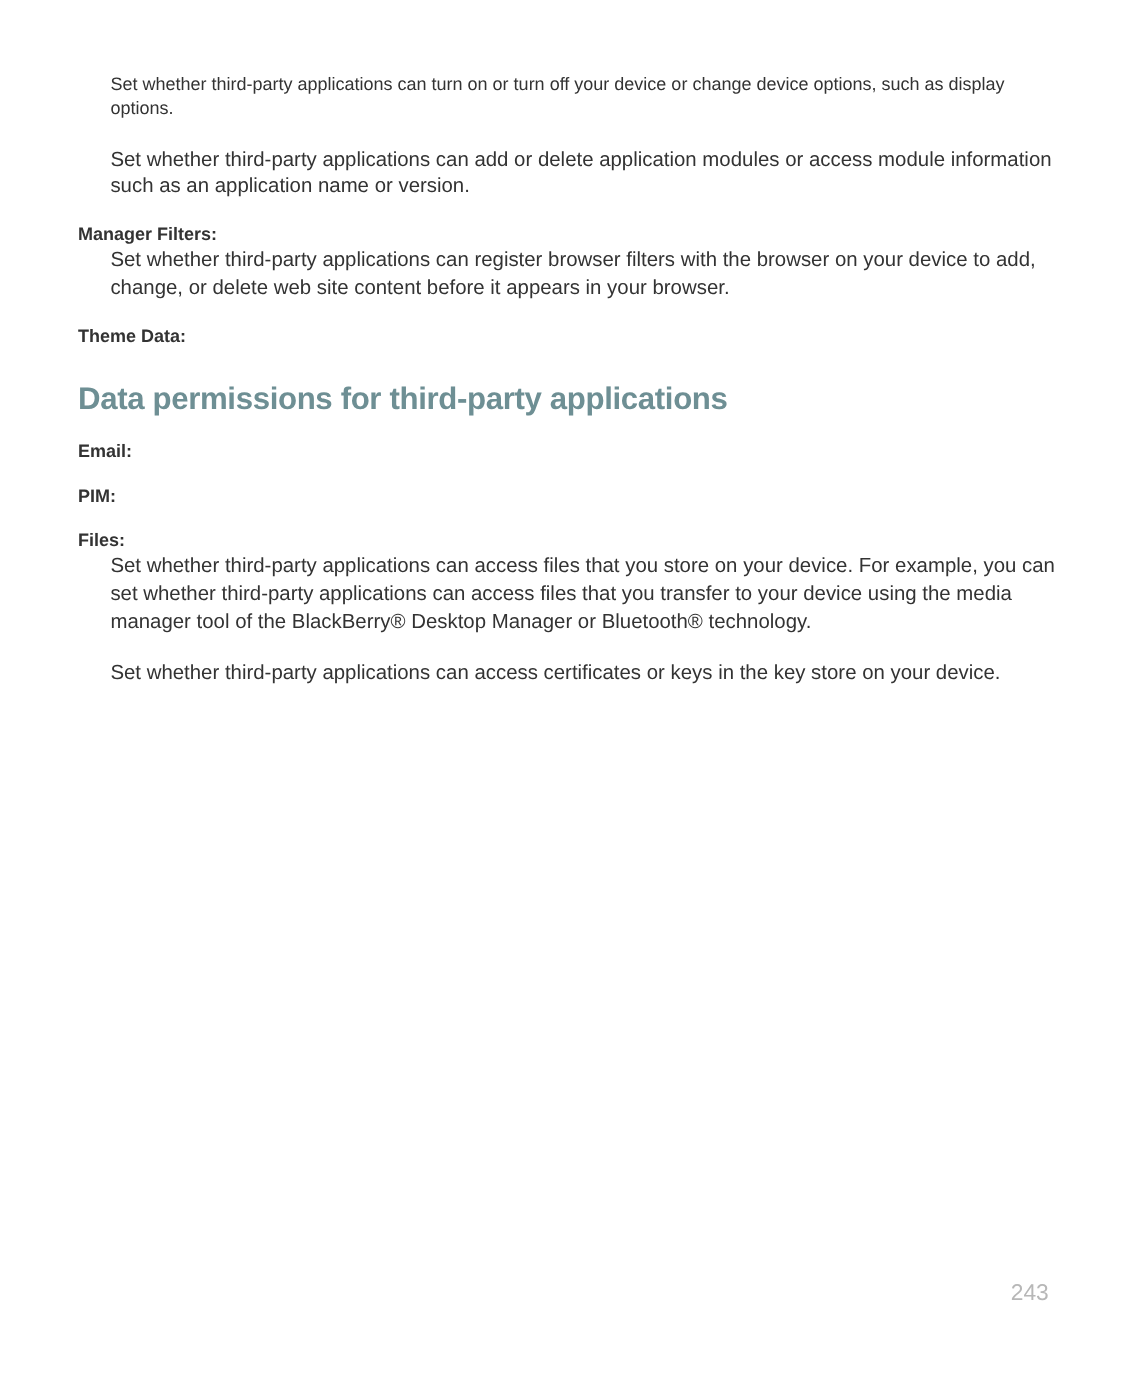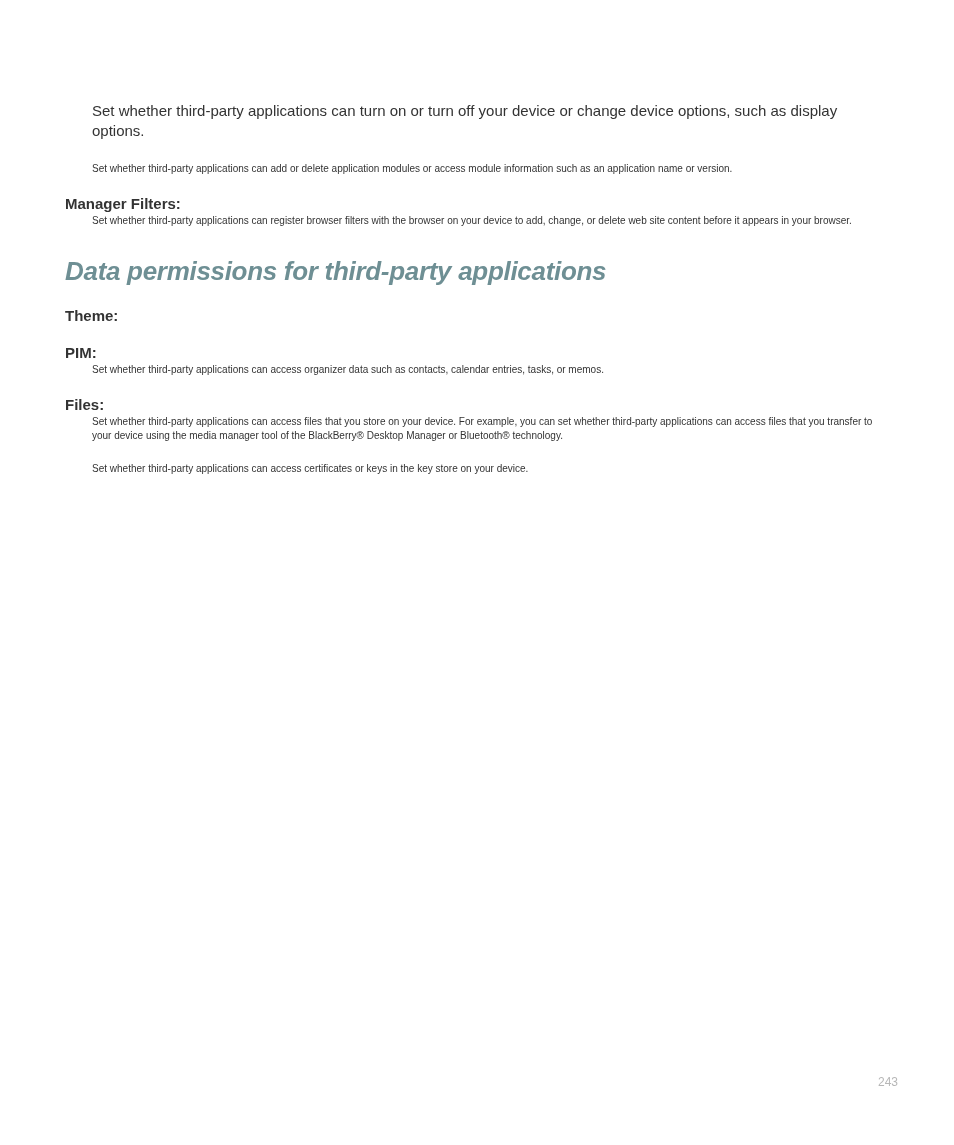--- a/index.html
+++ b/index.html
@@ -10,90 +10,89 @@
     body {
       width: 954px;
       height: 1145px;
       background: #ffffff;
       font-family: "Segoe UI", "Myriad Pro", Arial, sans-serif;
       color: #333333;
       position: relative;
       padding: 0 65px;
     }
     .content {
-      padding-top: 101px;
+      padding-top: 61px;
     }
     .orphan-desc {
       margin-left: 27px;
       font-size: 15px;
       color: #333;
       margin-bottom: 20px;
       line-height: 1.35;
     }
     .term-block {
       margin-bottom: 20px;
     }
     .term {
       font-weight: bold;
       font-size: 15px;
       color: #333;
       margin-bottom: 2px;
     }
     .term-desc {
       margin-left: 27px;
-      font-size: 10px;
+      font-size: 17px;
       color: #333;
       line-height: 1.35;
     }
     .section-heading {
       color: #6e8f94;
       font-size: 26px;
       font-weight: bold;
       margin-top: 28px;
       margin-bottom: 20px;
       letter-spacing: -0.3px;
-      font-style: italic;
     }
     .page-number {
       position: absolute;
       bottom: 56px;
-      right: 56px;
+      right: 80px;
       color: #b7b7b7;
-      font-size: 12px;
+      font-size: 19px;
     }
   </style>
 </head>
 <body>
 
 <div class="content">
 
   <div class="orphan-desc">Set whether third-party applications can turn on or turn off your device or change device options, such as display options.</div>
 
   <div class="term-block">
     <div class="term-desc">Set whether third-party applications can add or delete application modules or access module information such as an application name or version.</div>
   </div>
 
 
   <div class="term-block">
     <div class="term">Manager Filters:</div>
     <div class="term-desc">Set whether third-party applications can register browser filters with the browser on your device to add, change, or delete web site content before it appears in your browser.</div>
   </div>
 
   <div class="term-block">
+    <div class="term">Theme Data:</div>
   </div>
 
   <h2 class="section-heading">Data permissions for third-party applications</h2>
 
   <div class="term-block">
-    <div class="term">Theme:</div>
+    <div class="term">Email:</div>
   </div>
 
   <div class="term-block">
     <div class="term">PIM:</div>
-    <div class="term-desc">Set whether third-party applications can access organizer data such as contacts, calendar entries, tasks, or memos.</div>
   </div>
 
   <div class="term-block">
     <div class="term">Files:</div>
     <div class="term-desc">Set whether third-party applications can access files that you store on your device. For example, you can set whether third-party applications can access files that you transfer to your device using the media manager tool of the BlackBerry® Desktop Manager or Bluetooth® technology.</div>
   </div>
 
   <div class="term-block">
     <div class="term-desc">Set whether third-party applications can access certificates or keys in the key store on your device.</div>
   </div>

